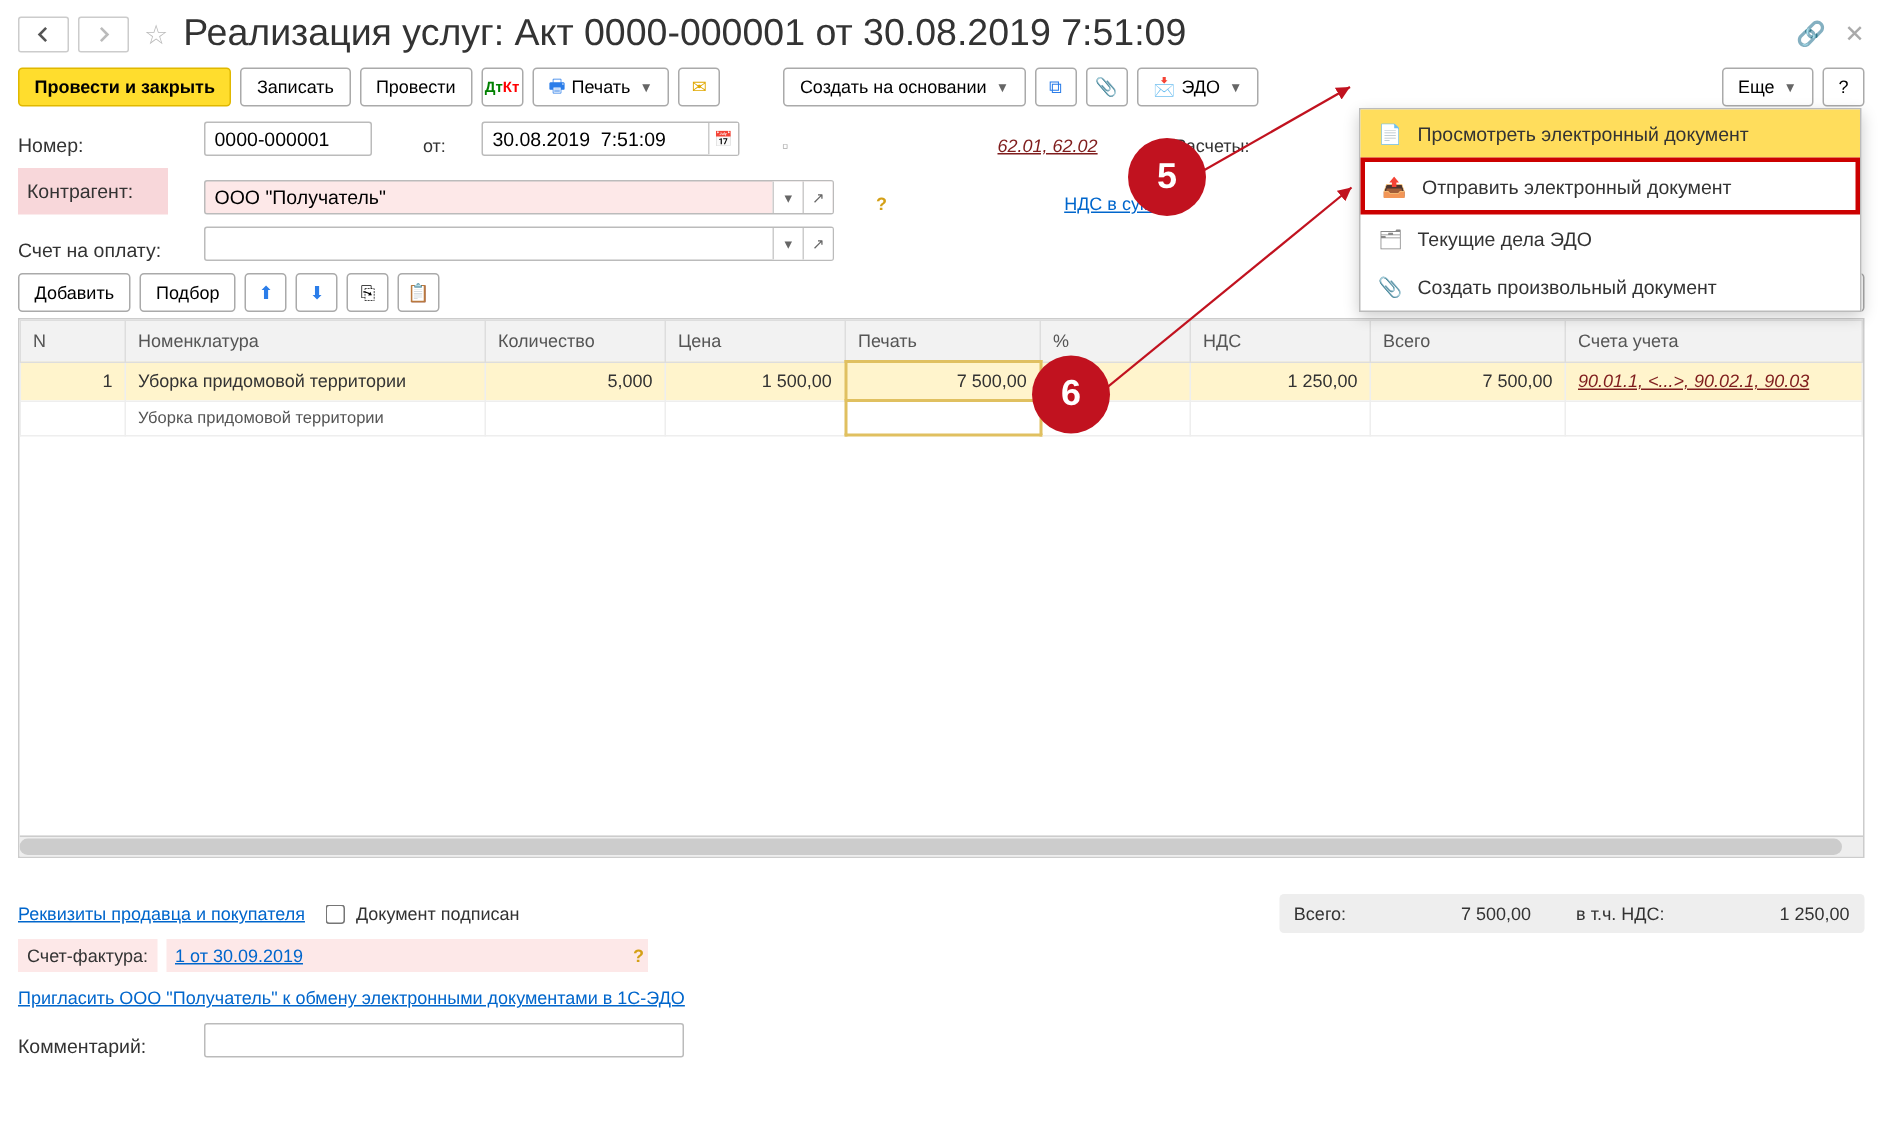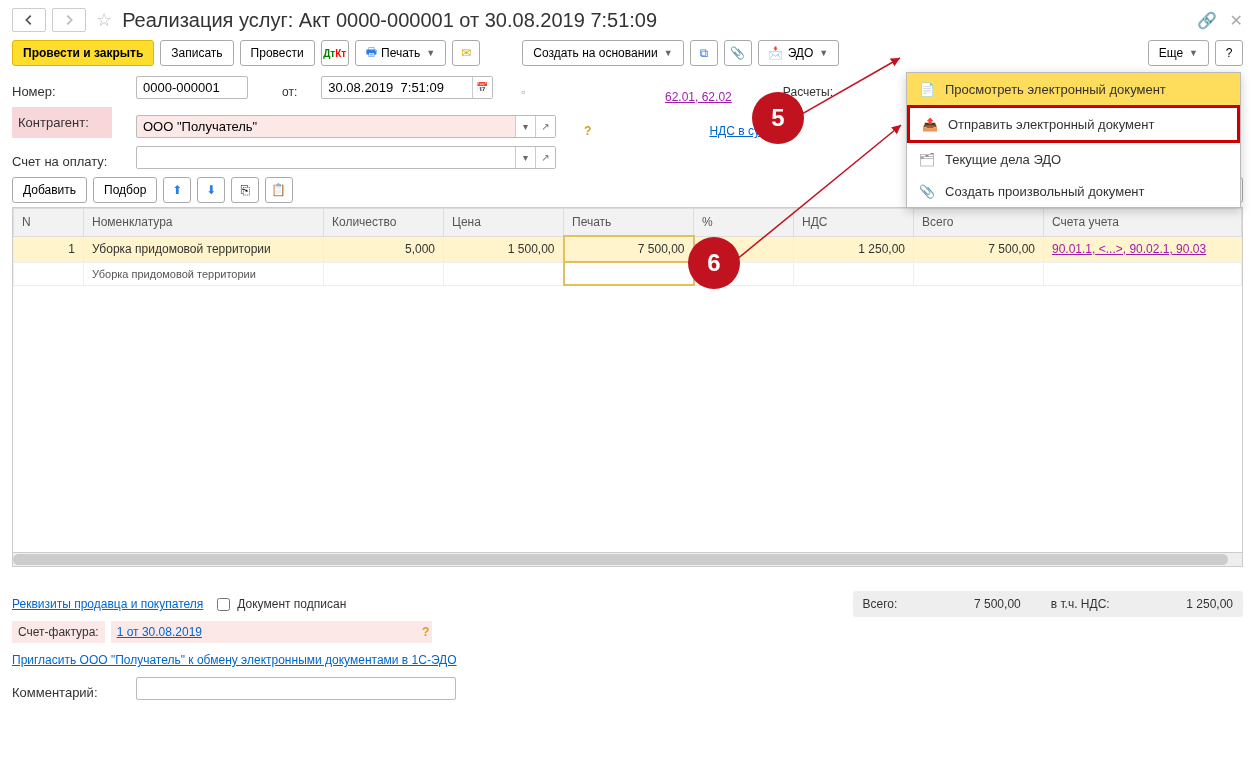--- a/index.html
+++ b/index.html
@@ -11,42 +11,42 @@
     background: #fff;
     width: 1255px;
   }
   .window { padding: 8px 12px; position: relative; }
 
   
   .titlebar { display: flex; align-items: center; gap: 6px; margin-bottom: 8px; }
   .nav-btn { border: 1px solid #ccc; background: #fff; width: 34px; height: 24px; display: inline-flex; align-items: center; justify-content: center; cursor: pointer; border-radius: 2px; }
   .nav-btn svg { width: 14px; height: 14px; }
   .star-icon { color: #bbb; font-size: 18px; margin: 0 4px; }
-  .title-text { font-size: 20px; color: #333; flex: 1; }
+  .title-text { font-size: 25px; color: #333; flex: 1; }
   .title-right { display: flex; gap: 12px; color: #aaa; }
   .title-right span { cursor: pointer; font-size: 16px; }
 
   
   .toolbar { display: flex; align-items: center; gap: 6px; margin-bottom: 10px; flex-wrap: nowrap; }
   .btn { border: 1px solid #aaa; background: #fff; padding: 4px 10px; height: 26px; display: inline-flex; align-items: center; gap: 4px; cursor: pointer; border-radius: 3px; font-size: 12px; white-space: nowrap; }
   .btn-yellow { background: #ffdd2d; border-color: #e0b800; font-weight: bold; }
   .btn-icon { width: 28px; padding: 12px; justify-content: center; }
   .btn .caret { font-size: 9px; color: #666; margin-left: 2px; }
   .toolbar-spacer { flex: 1; }
 
   
   .form-row { display: flex; align-items: flex-end; gap: 24px; margin-bottom: 8px; }
   .form-label { width: 100px; font-size: 13px; }
   .form-label-pink { background: #f8d7da; padding: 8px 6px; }
   .input-wrap { display: flex; align-items: stretch; border: 1px solid #bbb; background: #fff; border-radius: 2px; }
   .input-wrap.pink { background: #fde8e8; }
   .input-wrap input { border: none; padding: 3px 6px; font-size: 13px; outline: none; background: transparent; }
   .input-btn { border: none; border-left: 1px solid #ccc; background: #fff; width: 20px; display: flex; align-items: center; justify-content: center; cursor: pointer; font-size: 10px; color: #666; }
   .link { color: #0066cc; text-decoration: underline; cursor: pointer; }
-  .link-green { color: #a21caf; text-decoration: underline; cursor: pointer; }
+  .link-green { color: #7f1d1d; text-decoration: underline; cursor: pointer; font-style: italic; }
   .help-q { color: #d4a017; font-weight: bold; cursor: pointer; padding: 0 4px; }
 
   
   .table-toolbar { display: flex; align-items: center; gap: 6px; margin-bottom: 4px; }
 
   
   .table-wrap { border: 1px solid #ccc; height: 360px; display: flex; flex-direction: column; overflow: hidden; }
   table { width: 100%; border-collapse: collapse; table-layout: fixed; }
   thead th { background: #f2f2f2; border: 1px solid #ddd; padding: 6px 8px; text-align: left; font-weight: normal; font-size: 12px; color: #555; }
   tbody td { border: 1px solid #eee; padding: 5px 8px; font-size: 12px; }
@@ -302,21 +302,21 @@
     </label>
     <div class="totals-box">
       <span><span>Всего:</span> <span class="val" style="margin-left:50px;">7 500,00</span></span>
       <span><span>в т.ч. НДС:</span> <span class="val" style="margin-left:50px;">1 250,00</span></span>
     </div>
   </div>
 
   <div class="invoice-row">
     <span class="invoice-label-pink">Счет-фактура:</span>
     <span class="invoice-label-pink" style="padding-right:230px;">
-      <a class="link">1 от 30.08.2019</a>
+      <a class="link">1 от 30.09.2019</a>
     </span>
     <span class="help-q" style="margin-left:-20px;position:relative;">?</span>
   </div>
 
   <div style="margin-top:10px;">
     <a class="link">Пригласить ООО "Получатель" к обмену электронными документами в 1С-ЭДО</a>
   </div>
 
   <div class="form-row" style="margin-top:10px;">
     <span class="form-label">Комментарий:</span>

